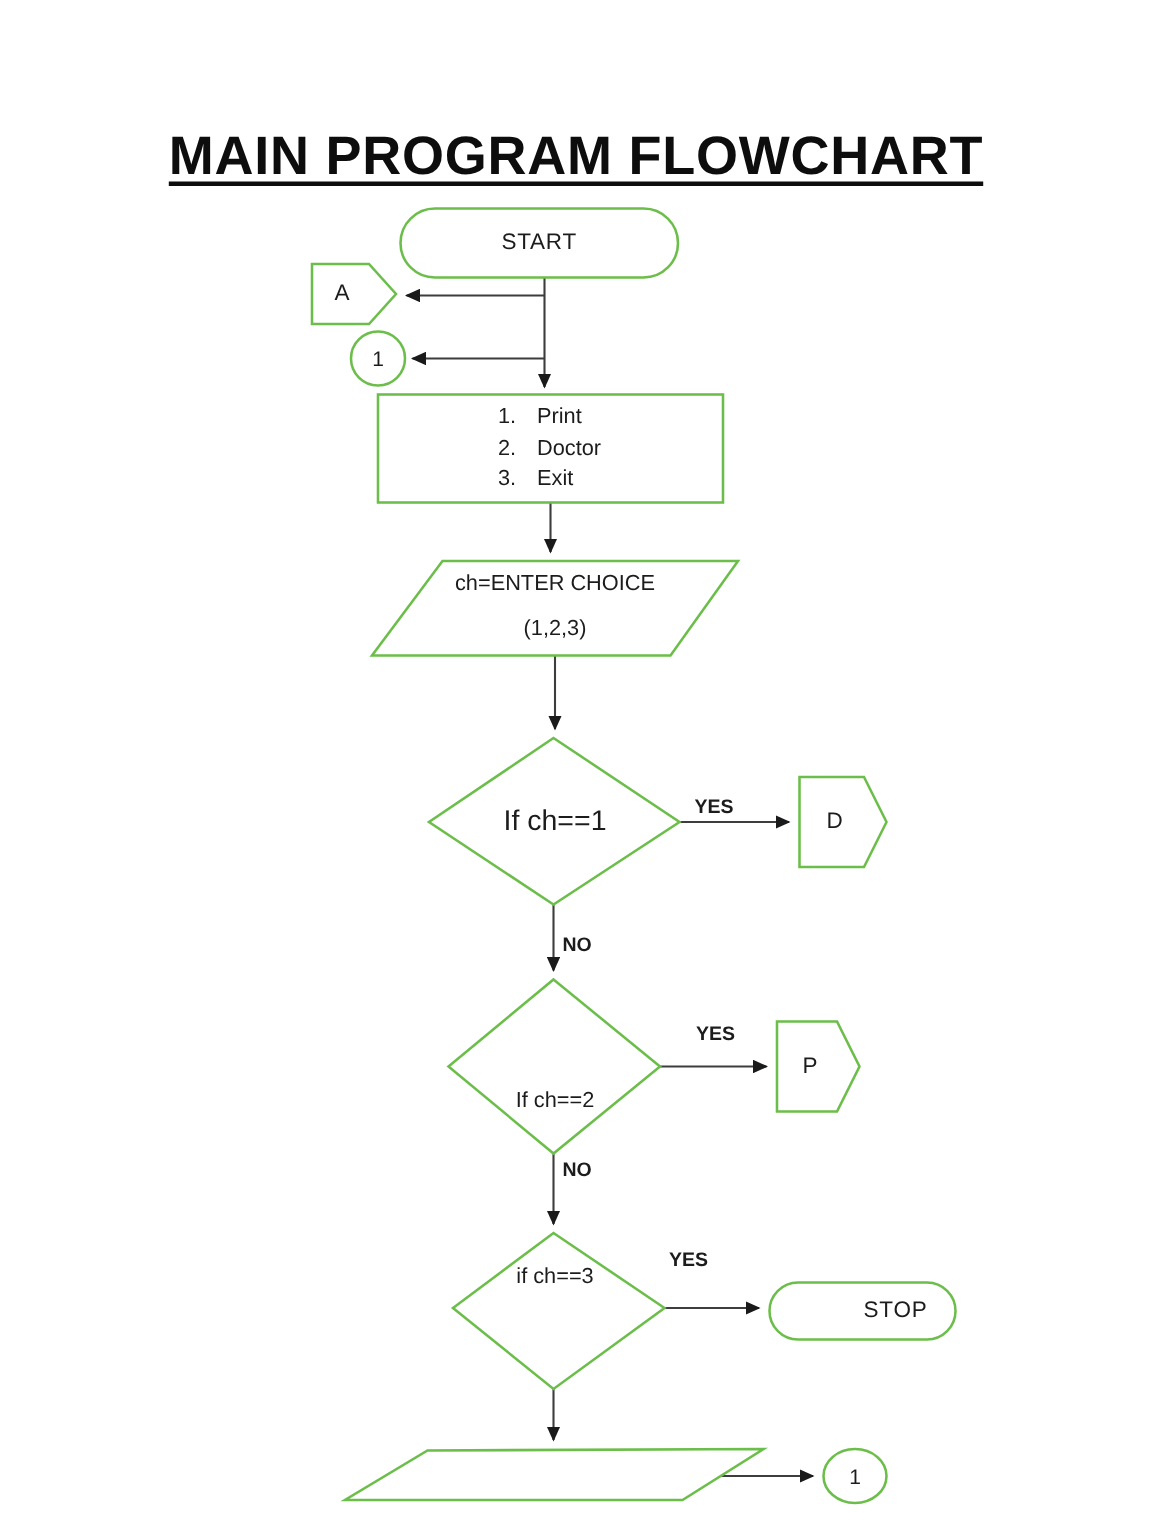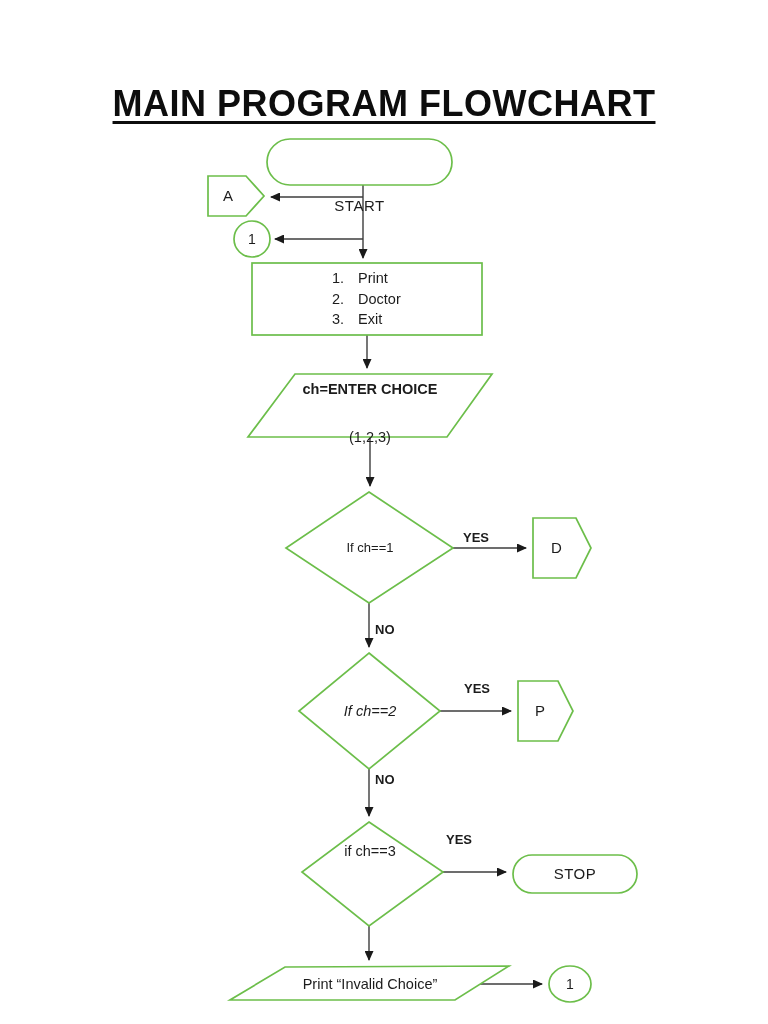--- a/index.html
+++ b/index.html
@@ -54,22 +54,22 @@
     font-size:14.5px;
     padding-left:0;
   }
   .menu .row{display:flex;line-height:20.5px;padding-left:80px;}
   .menu .num{width:26px;flex:0 0 26px;text-align:left;}
   .io{
     position:absolute;
     left:266px;top:379px;width:208px;
     text-align:center;font-size:14.5px;
   }
-  .io .l1{line-height:21px;font-weight:bold;}
-  .io .l2{line-height:21px;margin-top:27px;}
+  .io .l1{line-height:21px;}
+  .io .l2{line-height:21px;margin-top:9px;}
 </style>
 </head>
 <body>
 
 <div class="page">
 
   <h1 class="title">MAIN PROGRAM FLOWCHART</h1>
 
   <svg class="canvas" width="768" height="1024" viewBox="0 0 768 1024">
     <defs>
@@ -99,21 +99,21 @@
     <polygon class="shape" points="369,492 453,548 369,603 286,548"></polygon>
     <polygon class="shape" points="533,518 576,518 591,548 576,578 533,578"></polygon>
     <polygon class="shape" points="369,653 440,711 369,769 299,711"></polygon>
     <polygon class="shape" points="518,681 558,681 573,711 558,741 518,741"></polygon>
     <polygon class="shape" points="369,822 443,872 369,926 302,872"></polygon>
     <rect class="shape" x="513" y="855" width="124" height="38" rx="19" ry="19"></rect>
     <polygon class="shape" points="285,967 509,966 455,1000 230,1000"></polygon>
     <ellipse class="shape" cx="570" cy="984" rx="21" ry="18"></ellipse>
   </svg>
 
-  <div class="lbl" style="left:267px;top:139px;width:185px;line-height:46px;letter-spacing:.5px;margin-top:44px;">START</div>
+  <div class="lbl" style="left:267px;top:139px;width:185px;line-height:46px;letter-spacing:.5px;">START</div>
 
   <div class="lbl" style="left:206px;top:176px;width:44px;line-height:40px;">A</div>
 
   <div class="lbl" style="left:234px;top:221px;width:36px;line-height:36px;font-size:14px;">1</div>
 
   <div class="menu">
     <div class="row">
       <span class="num">1.</span>
       <span>Print</span>
     </div>
@@ -125,33 +125,32 @@
       <span class="num">3.</span>
       <span>Exit</span>
     </div>
   </div>
 
   <div class="io">
     <div class="l1">ch=ENTER CHOICE</div>
     <div class="l2">(1,2,3)</div>
   </div>
 
-  <div class="lbl" style="left:294px;top:534px;width:152px;line-height:28px;font-size:13px;">If ch==1</div>
+  <div class="lbl" style="left:294px;top:534px;width:152px;line-height:28px;font-size:19px;">If ch==1</div>
 
   <div class="lbl" style="left:533px;top:518px;width:47px;line-height:60px;">D</div>
 
-  <div class="lbl" style="left:294px;top:697px;width:152px;line-height:28px;font-size:14.5px;font-style:italic;">If ch==2</div>
+  <div class="lbl" style="left:294px;top:720px;width:152px;line-height:28px;font-size:14.5px;">If ch==2</div>
 
   <div class="lbl" style="left:518px;top:681px;width:44px;line-height:60px;">P</div>
 
   <div class="lbl" style="left:295px;top:837px;width:150px;line-height:28px;font-size:14.5px;">if ch==3</div>
 
-  <div class="lbl" style="left:513px;top:855px;width:124px;line-height:38px;letter-spacing:.5px;">STOP</div>
+  <div class="lbl" style="left:513px;top:855px;width:124px;line-height:38px;letter-spacing:.5px;padding-left:22px;">STOP</div>
 
-  <div class="lbl" style="left:255px;top:970px;width:230px;line-height:28px;font-size:14.5px;">Print “Invalid Choice”</div>
 
   <div class="lbl" style="left:549px;top:966px;width:42px;line-height:36px;font-size:14px;">1</div>
 
   <div class="edge-lbl" style="left:463px;top:530px;">YES</div>
   <div class="edge-lbl" style="left:375px;top:622px;">NO</div>
   <div class="edge-lbl" style="left:464px;top:681px;">YES</div>
   <div class="edge-lbl" style="left:375px;top:772px;">NO</div>
   <div class="edge-lbl" style="left:446px;top:832px;">YES</div>
 
 </div>

